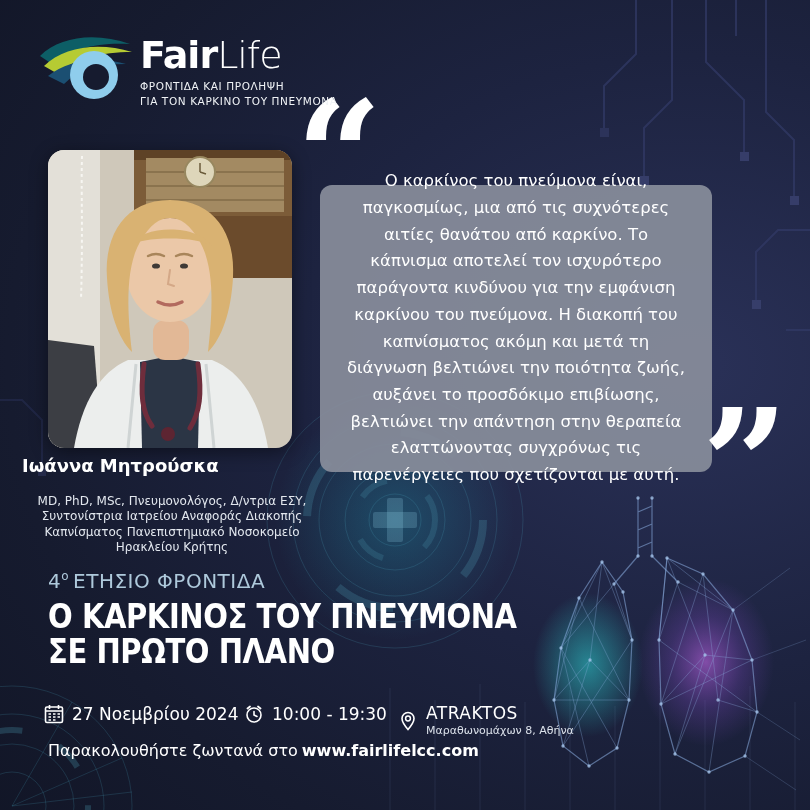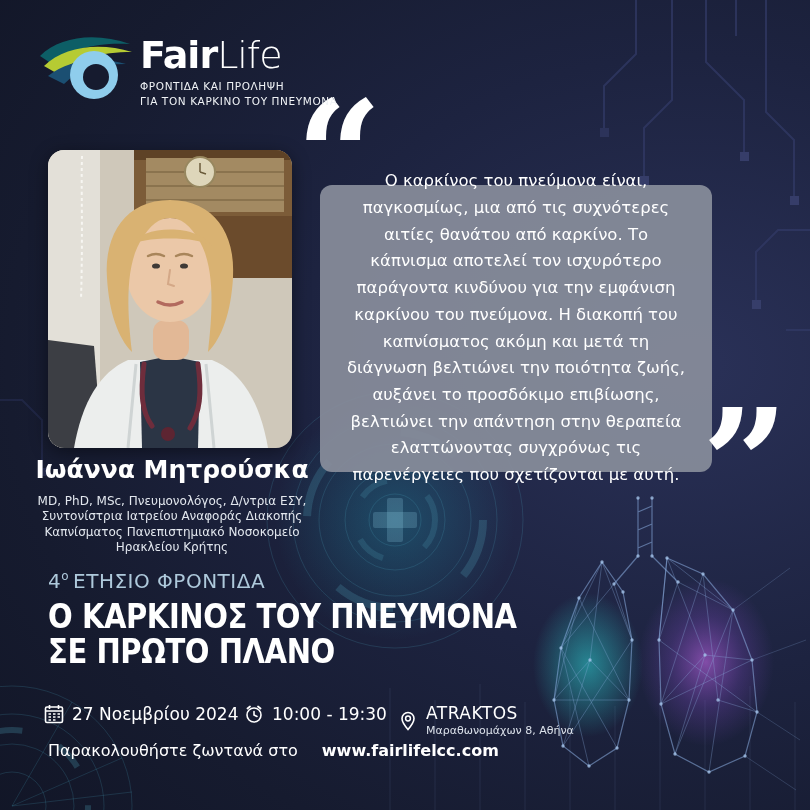--- a/index.html
+++ b/index.html
@@ -14,21 +14,21 @@
   .logo{position:absolute;left:38px;top:30px;display:flex;align-items:flex-start;z-index:3;}
   .logo-mark{width:96px;height:72px;flex:0 0 auto;}
   .logo-text{margin-left:6px;padding-top:6px;}
   .brand{font-size:38px;line-height:1;color:#fff;letter-spacing:-1px;}
   .brand .b1{font-weight:700;}
   .brand .b2{font-weight:300;}
   .tagline{margin-top:5px;font-size:10.5px;line-height:1.4;letter-spacing:.6px;color:#f0f3f6;font-weight:400;}
   
   .photo-frame{position:absolute;left:48px;top:150px;width:244px;height:298px;border-radius:16px;overflow:hidden;z-index:2;box-shadow:0 4px 18px rgba(0,0,0,.45);}
   
-  .speaker-name{position:absolute;left:22px;top:455px;width:300px;text-align:center;font-size:25px;font-weight:700;color:#fff;z-index:2;}
+  .speaker-name{position:absolute;left:22px;top:455px;width:300px;font-size:18px;font-weight:700;color:#fff;z-index:2;}
   .speaker-creds{position:absolute;left:22px;top:494px;width:300px;text-align:center;font-size:12px;line-height:1.28;color:#e2e7ee;z-index:2;}
   .speaker-creds div{white-space:nowrap;}
   
   .quote-card{
     position:absolute;left:320px;top:185px;width:392px;height:287px;border-radius:12px;
     background:rgba(136,141,155,.93);z-index:1;
     display:flex;align-items:center;justify-content:center;padding:10px 26px;box-sizing:border-box;
   }
   .quote-text{font-size:16.5px;line-height:1.62;text-align:center;color:#ffffff;font-weight:400;}
   .qmark{position:absolute;font-family:"DejaVu Serif","Liberation Serif",serif;font-weight:700;font-size:150px;line-height:1;color:#fff;z-index:2;}
@@ -44,21 +44,21 @@
   .detail{position:absolute;top:703px;display:flex;align-items:center;z-index:2;}
   .detail .ic{width:20px;height:20px;margin-right:8px;margin-top:1px;flex:0 0 auto;}
   .detail .txt{font-size:17px;color:#fff;white-space:nowrap;}
   .d-date{left:44px;}
   .d-time{left:244px;}
   .d-venue{left:398px;}
   .venue-name{font-size:17px;letter-spacing:.5px;color:#fff;white-space:nowrap;}
   .venue-addr{font-size:11px;color:#dbe1ea;margin-top:1px;white-space:nowrap;}
   
   .footer{position:absolute;left:48px;top:741px;font-size:16px;color:#fff;z-index:2;white-space:nowrap;}
-  .footer .url{font-weight:700;margin-left:24px;}
+  .footer .url{font-weight:700;margin-left:4px;}
 </style>
 </head>
 <body>
 
 <div class="canvas">
 
   <svg class="bg-layer" width="810" height="810" viewBox="0 0 810 810">
     <defs>
       <radialGradient id="gCyan">
           <stop offset="0%" stop-color="#2fd8d8" stop-opacity=".55"></stop>

